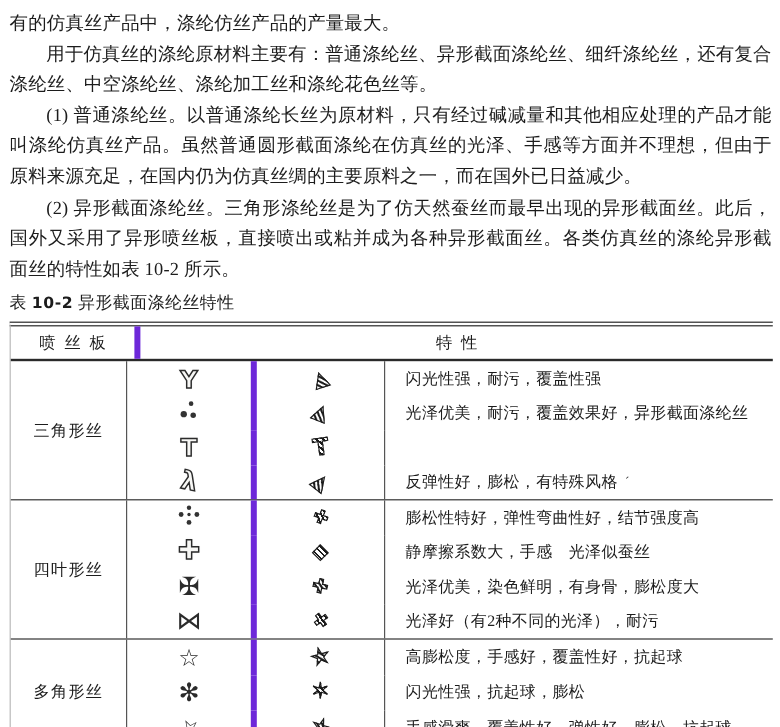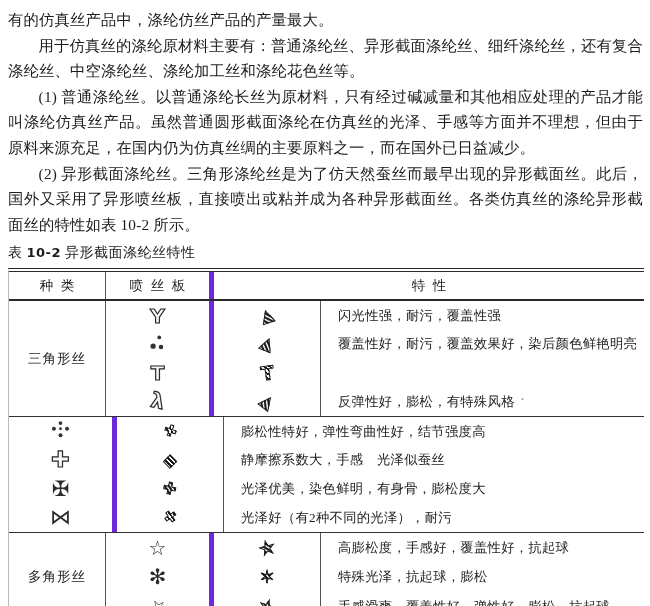--- a/index.html
+++ b/index.html
@@ -78,21 +78,20 @@
     <p class="ind">(1) 普通涤纶丝。以普通涤纶长丝为原材料，只有经过碱减量和其他相应处理的产品才能叫涤纶仿真丝产品。虽然普通圆形截面涤纶在仿真丝的光泽、手感等方面并不理想，但由于原料来源充足，在国内仍为仿真丝绸的主要原料之一，而在国外已日益减少。</p>
     <p class="ind">(2) 异形截面涤纶丝。三角形涤纶丝是为了仿天然蚕丝而最早出现的异形截面丝。此后，国外又采用了异形喷丝板，直接喷出或粘并成为各种异形截面丝。各类仿真丝的涤纶异形截面丝的特性如表 10-2 所示。</p>
   </div>
 
   <div class="tbl-title">
     <span>表</span><span class="num">10-2</span><span>异形截面涤纶丝特性</span>
   </div>
 
   <div class="tbl">
     <div class="thead">
-      <div class="hc c1">种类</div>
       <div class="hc c2">喷丝板</div>
       <div class="hc c4">特性</div>
     </div>
     <div>
         <div class="tgroup">
           <div class="cat-cell c1">三角形丝</div>
           <div class="rows">
             <div class="trow">
               <div class="cell icon-cell c2">
                 <span class="glyph g-outline" style="font-size: 20px;">Y</span>
@@ -109,21 +108,21 @@
                 <span class="glyph"><svg viewBox="0 0 24 24" width="21" height="21" class="dotsvg">
                     <circle cx="14" cy="5" r="2.2"></circle>
                     <circle cx="7" cy="15" r="3"></circle>
                     <circle cx="16" cy="16" r="2.6"></circle>
                   </svg></span>
               </div>
               <div class="cell icon-cell c3">
                 <span class="glyph g-hatched" style="font-size: 16px; transform: rotate(22deg);">▲</span>
               </div>
               <div class="cell prop c4">
-                <span>覆盖性好，耐污，覆盖效果好，染后颜色鲜艳明亮</span>
+                <span>光泽优美，耐污，覆盖效果好，异形截面涤纶丝</span>
               </div>
             </div>
             <div class="trow">
               <div class="cell icon-cell c2">
                 <span class="glyph g-outline" style="font-size: 20px;">T</span>
               </div>
               <div class="cell icon-cell c3">
                 <span class="glyph g-hatched" style="font-size: 19px; transform: rotate(-8deg);">T</span>
               </div>
             </div>
@@ -135,20 +134,21 @@
                 <span class="glyph g-hatched" style="font-size: 16px; transform: rotate(38deg);">▲</span>
               </div>
               <div class="cell prop c4">
                 <span>反弹性好，膨松，有特殊风格</span>
                 <span class="mark">ˊ</span>
               </div>
             </div>
           </div>
         </div>
         <div class="tgroup">
+          <div class="cat-cell c1">四叶形丝</div>
           <div class="rows">
             <div class="trow">
               <div class="cell icon-cell c2">
                 <span class="glyph"><svg viewBox="0 0 24 24" width="21" height="21" class="dotsvg">
                     <circle cx="12" cy="3.5" r="2.1"></circle>
                     <circle cx="4.5" cy="10" r="2.3"></circle>
                     <circle cx="19.5" cy="10" r="2.3"></circle>
                     <circle cx="12" cy="10" r="1.6"></circle>
                     <circle cx="12" cy="17.5" r="2.3"></circle>
                   </svg></span>
@@ -210,21 +210,21 @@
               </div>
             </div>
             <div class="trow">
               <div class="cell icon-cell c2">
                 <span class="glyph g-line" style="font-size: 21px;">✻</span>
               </div>
               <div class="cell icon-cell c3">
                 <span class="glyph g-hatched" style="font-size: 18px;">✶</span>
               </div>
               <div class="cell prop c4">
-                <span>特殊光泽，抗起球，膨松</span>
+                <span>闪光性强，抗起球，膨松</span>
               </div>
             </div>
             <div class="trow">
               <div class="cell icon-cell c2">
                 <span class="glyph g-line" style="font-size: 20px; transform: rotate(-28deg);">☆</span>
               </div>
               <div class="cell icon-cell c3">
                 <span class="glyph g-hatched" style="font-size: 18px; transform: rotate(18deg);">★</span>
               </div>
               <div class="cell prop c4">

